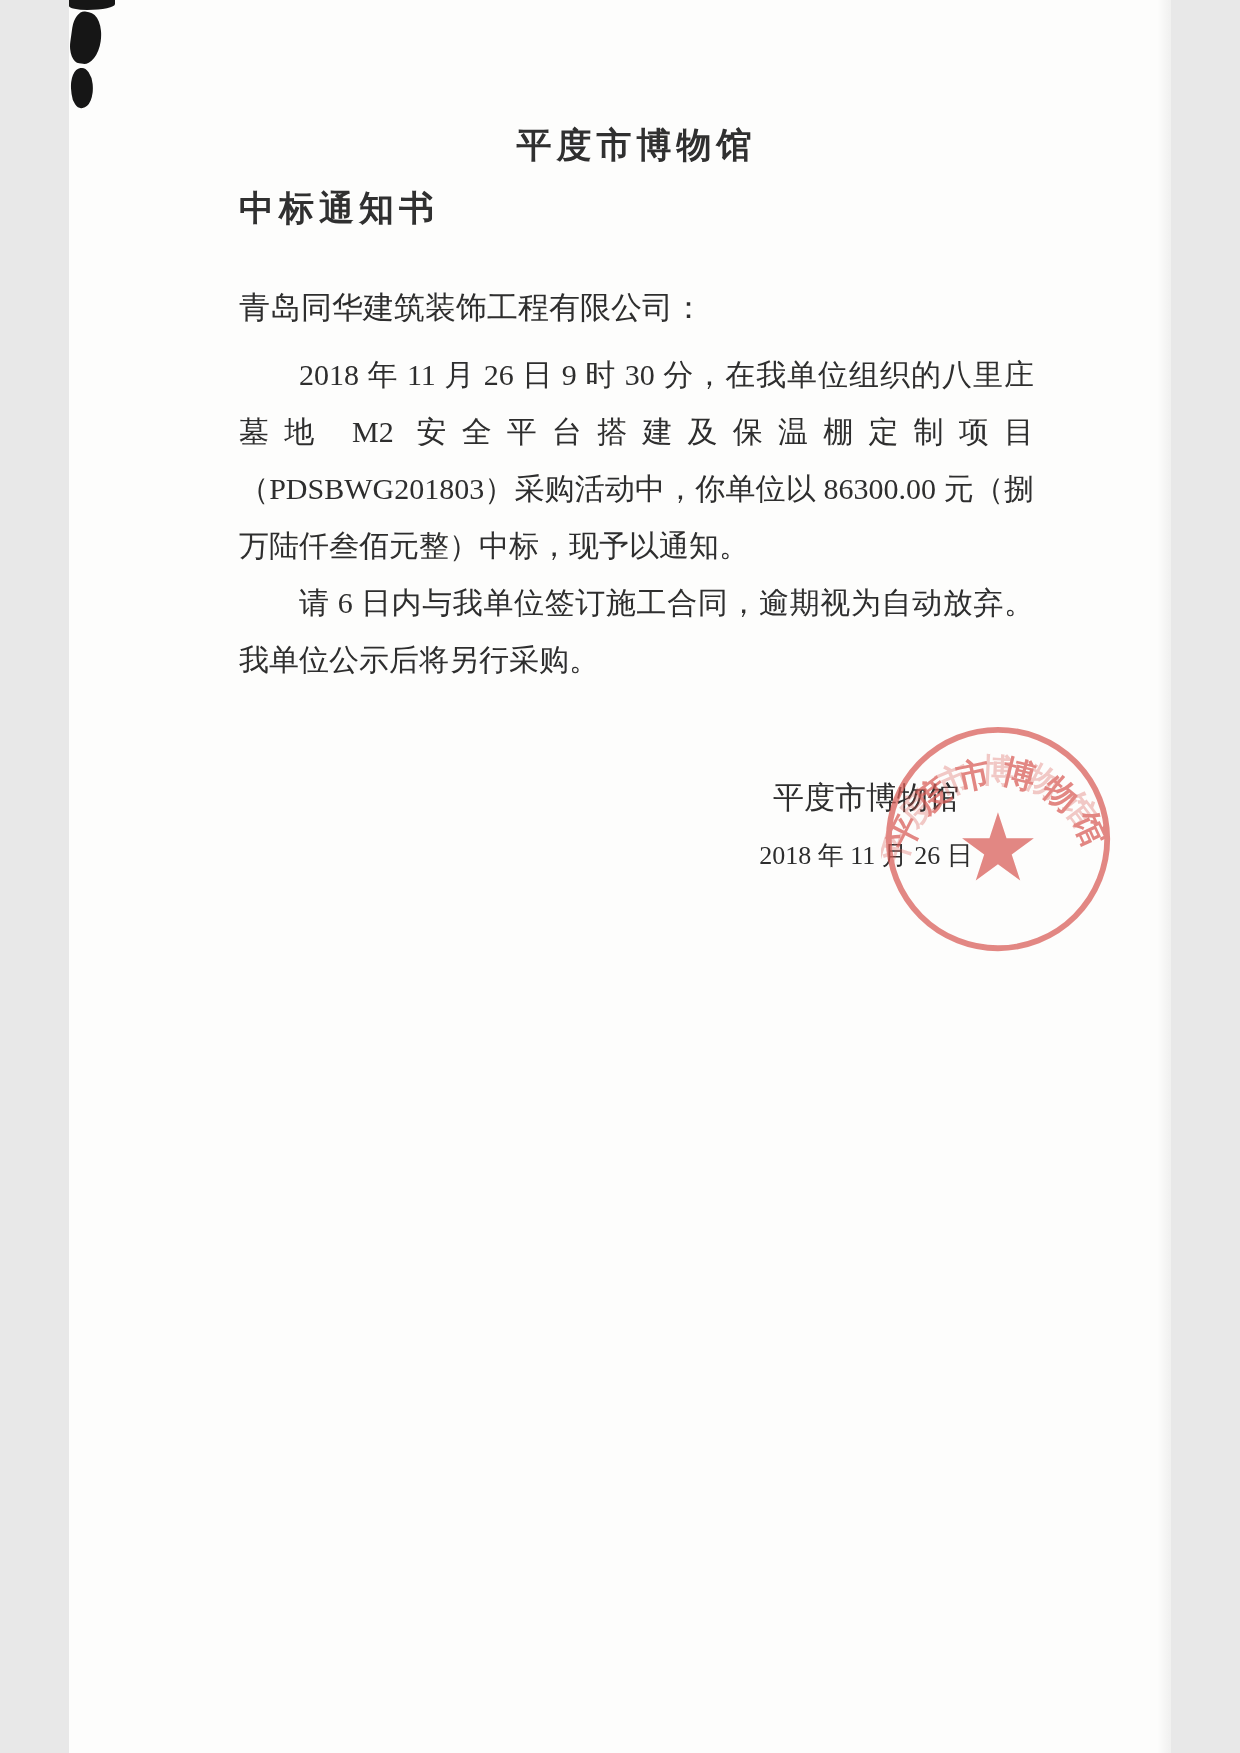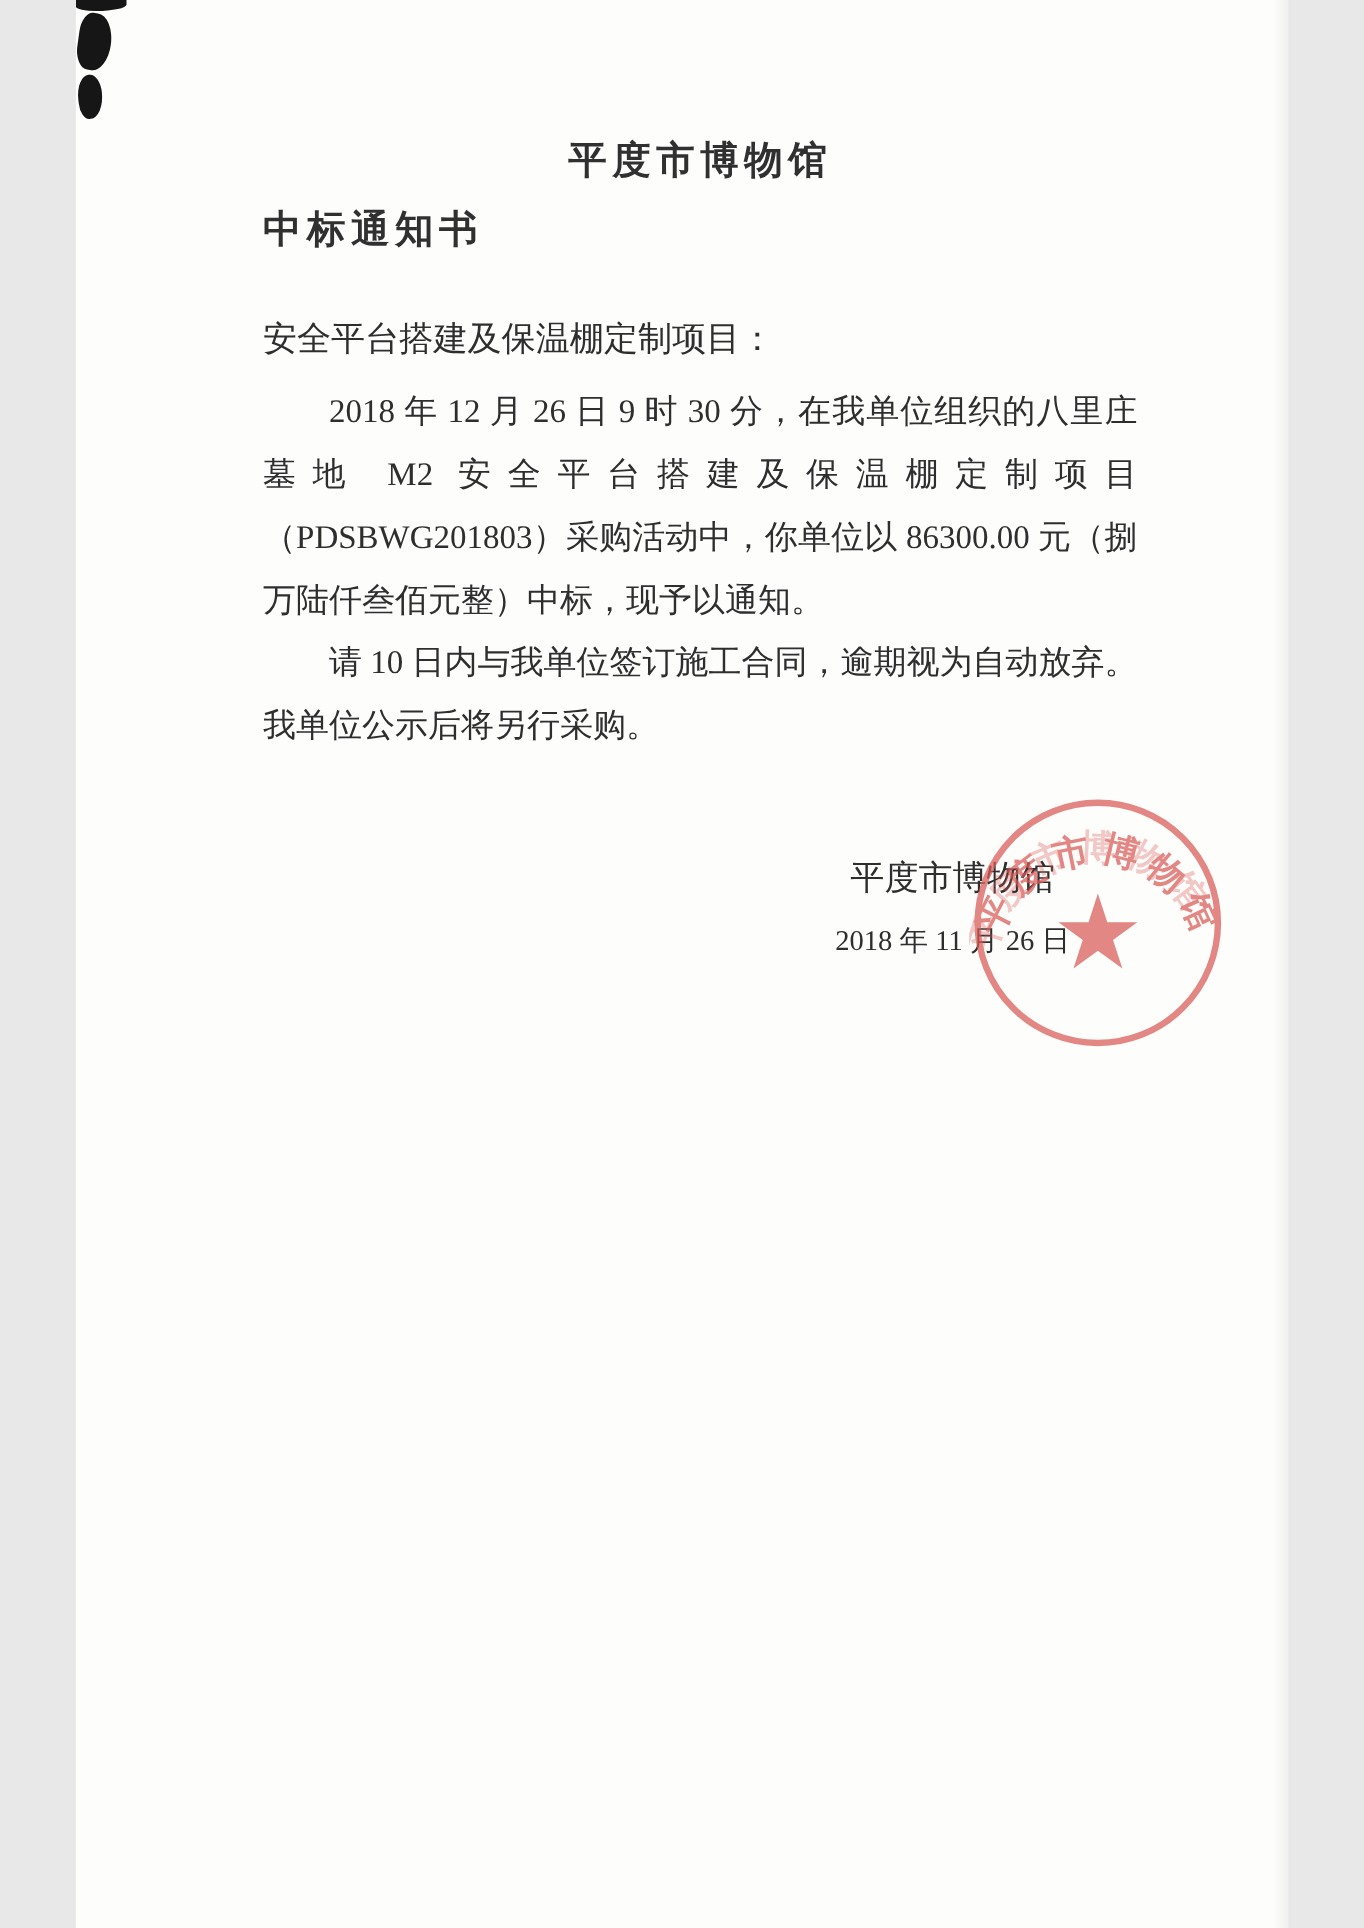--- a/index.html
+++ b/index.html
@@ -106,25 +106,25 @@
 <div class="page">
 
   <div class="scan-artifact artifact-1"></div>
   <div class="scan-artifact artifact-2"></div>
   <div class="scan-artifact artifact-3"></div>
 
   <div class="content">
     <h1 class="org-title">平度市博物馆</h1>
     <h2 class="doc-title">中标通知书</h2>
 
-    <p class="recipient">安全平台搭建及保温棚定制项目：</p>
+    <p class="recipient">青岛同华建筑装饰工程有限公司：</p>
 
-    <p class="body-paragraph">2018 年 12 月 26 日 9 时 30 分，在我单位组织的八里庄墓地 M2 安全平台搭建及保温棚定制项目（PDSBWG201803）采购活动中，你单位以 86300.00 元（捌万陆仟叁佰元整）中标，现予以通知。</p>
+    <p class="body-paragraph">2018 年 11 月 26 日 9 时 30 分，在我单位组织的八里庄墓地 M2 安全平台搭建及保温棚定制项目（PDSBWG201803）采购活动中，你单位以 86300.00 元（捌万陆仟叁佰元整）中标，现予以通知。</p>
 
-    <p class="body-paragraph">请 10 日内与我单位签订施工合同，逾期视为自动放弃。我单位公示后将另行采购。</p>
+    <p class="body-paragraph">请 6 日内与我单位签订施工合同，逾期视为自动放弃。我单位公示后将另行采购。</p>
 
     <div class="signature-block">
       <p class="signature-name">平度市博物馆</p>
       <p class="signature-date">2018 年 11 月 26 日</p>
     </div>
   </div>
 
   <svg class="stamp" viewBox="0 0 240 240" xmlns="http://www.w3.org/2000/svg">
     <defs>
       <path id="arcTop" d="M 28 138 A 94 94 0 0 1 212 138" fill="none"></path>

